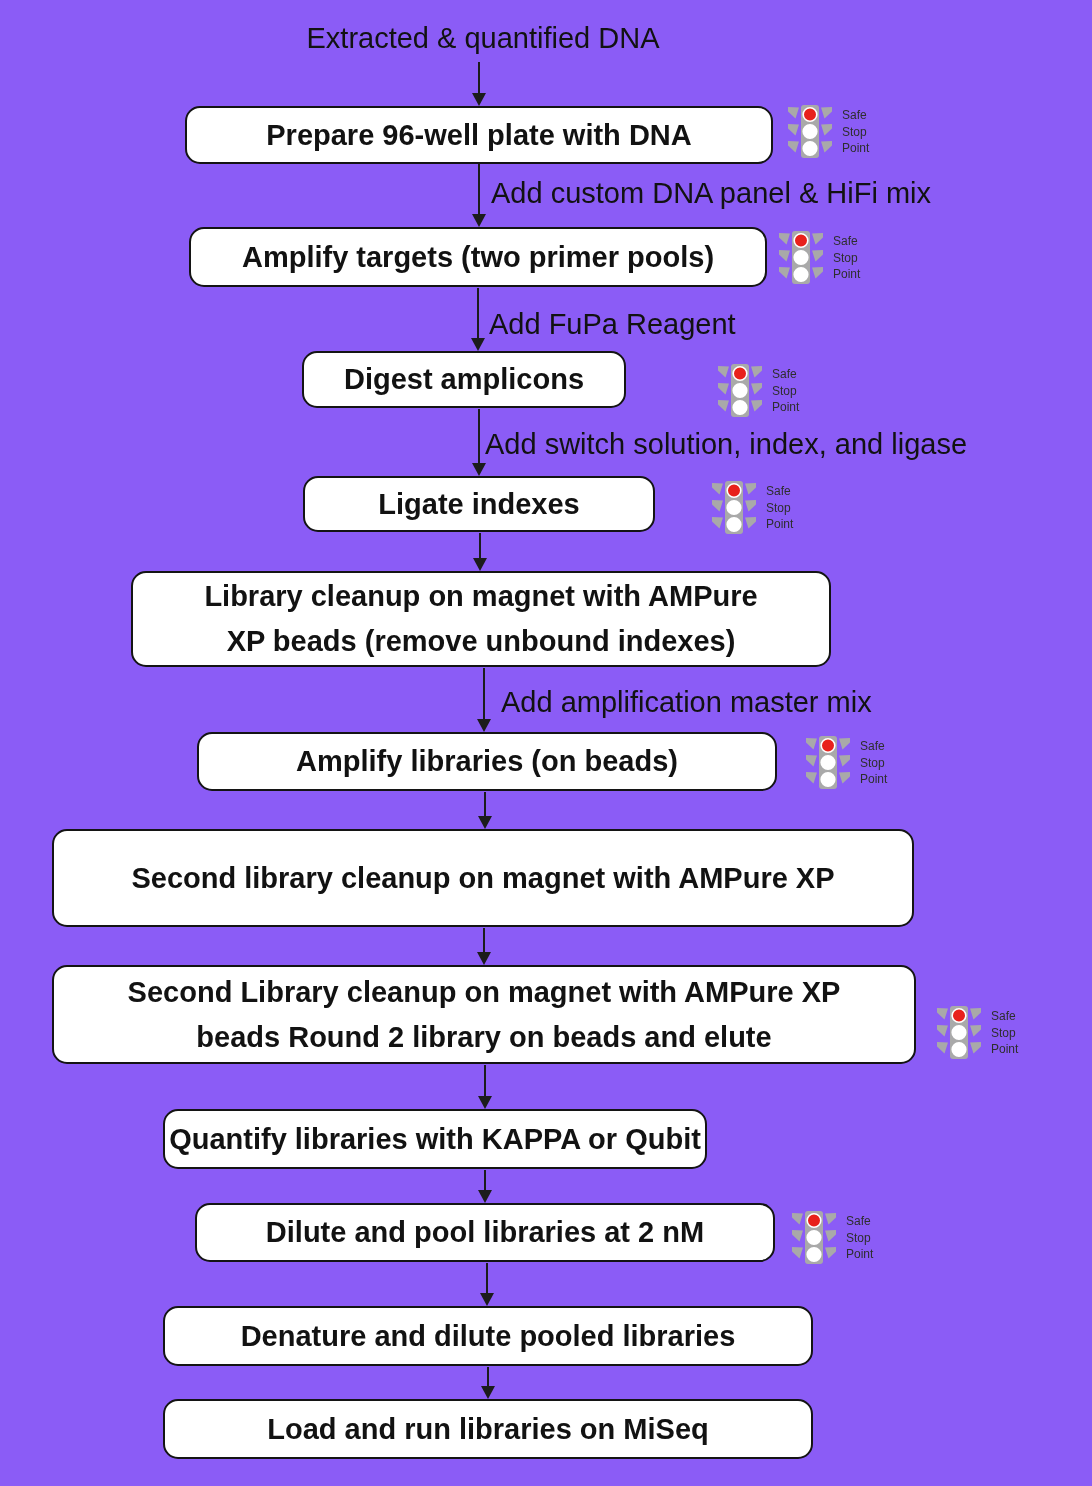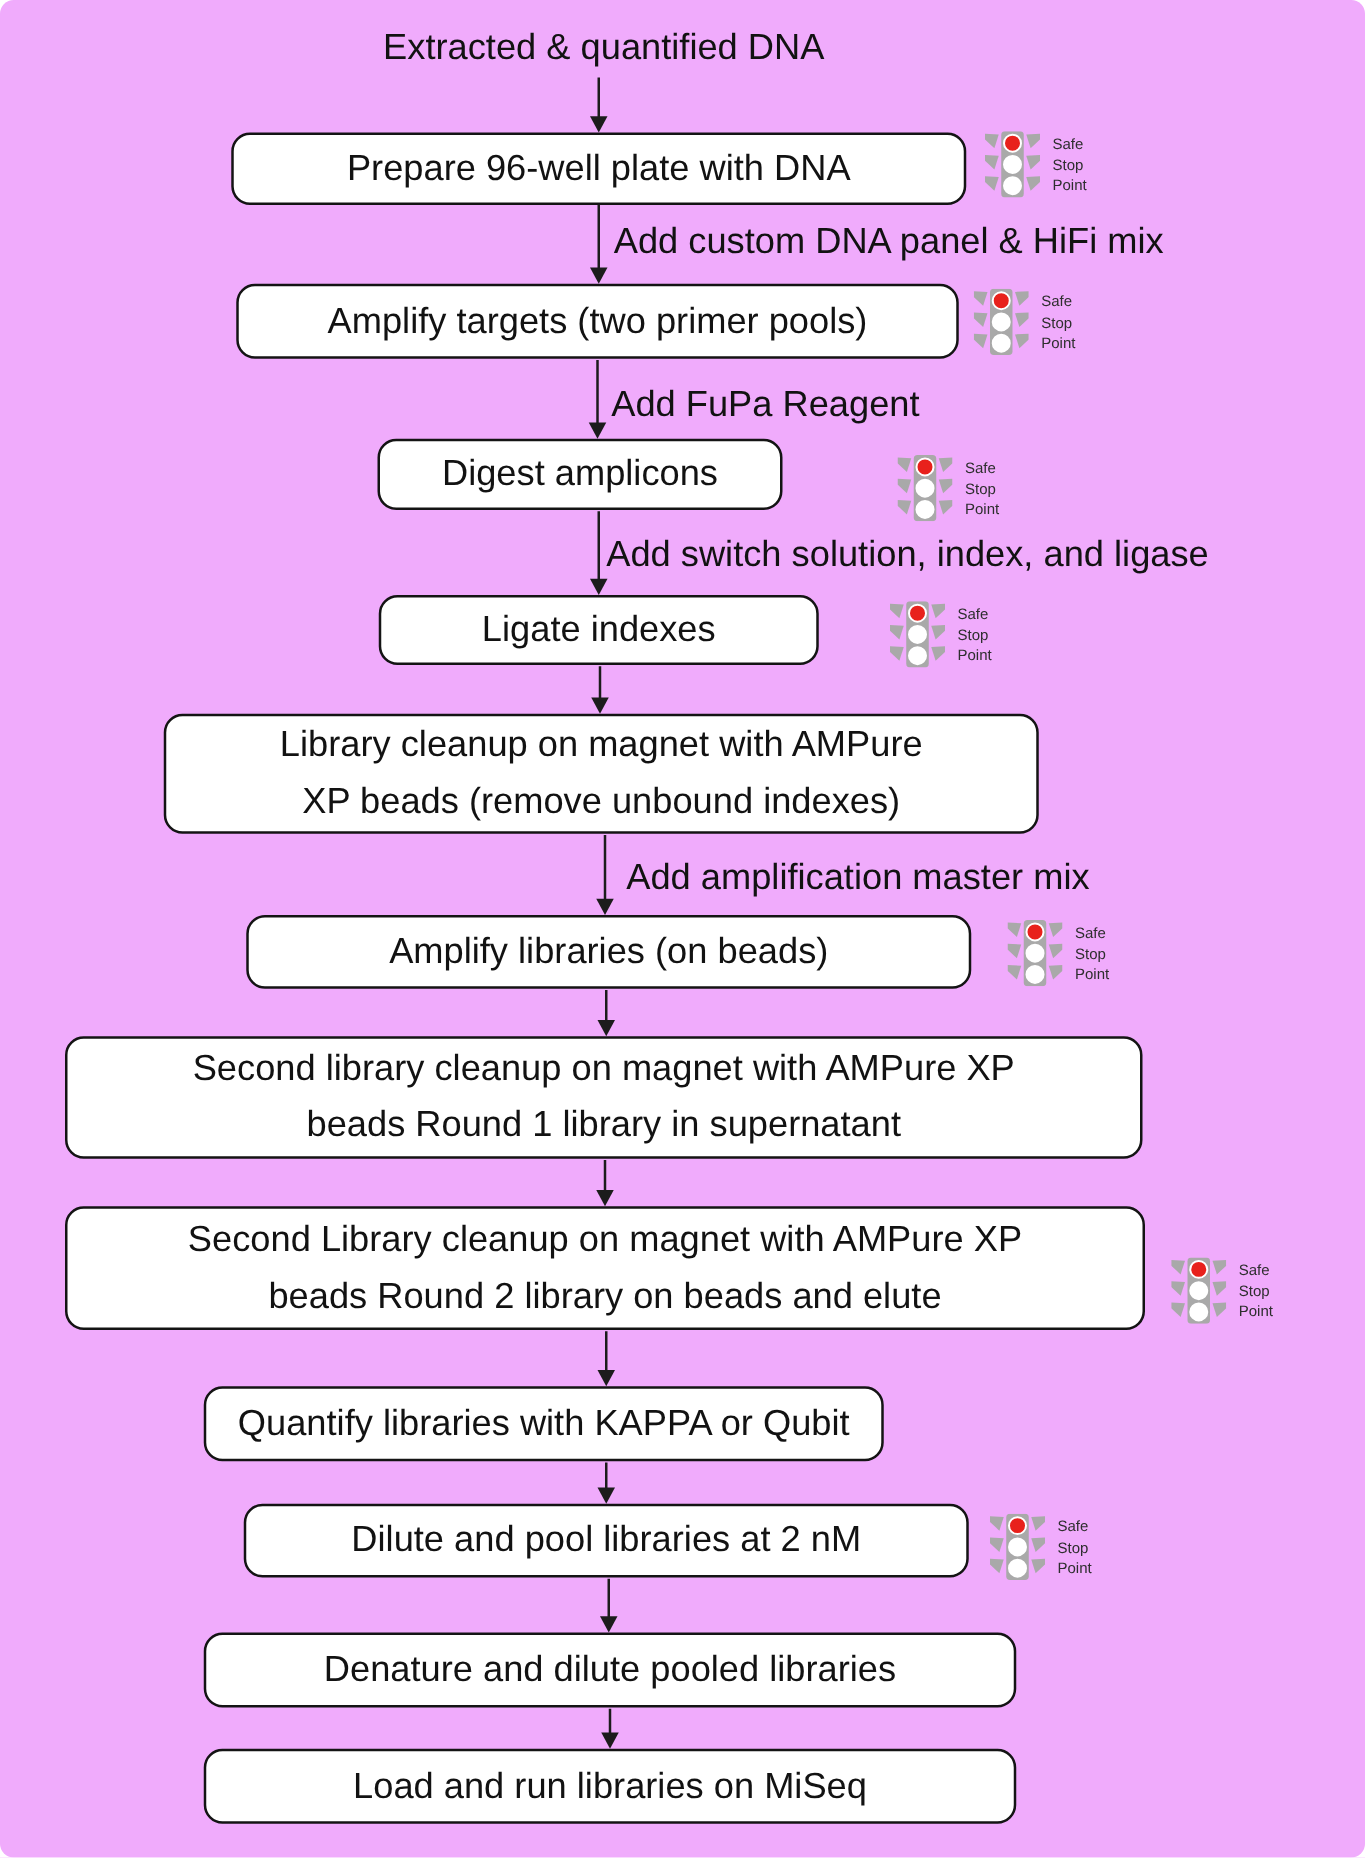--- a/index.html
+++ b/index.html
@@ -1,30 +1,30 @@
 <!DOCTYPE html>
 <html><head>
 <meta charset="utf-8">
 <style>
   html, body { margin:0; padding:0; background:#ffffff; }
   #canvas {
-    position:relative; width:1092px; height:1486px; background:#f0abfc;
-    font-family:"Liberation Sans", sans-serif; color:#111111; overflow:hidden;border-radius:11px;
+    position:relative; width:1092px; height:1486px; background:#8b5cf6;
+    font-family:"Liberation Sans", sans-serif; color:#111111; overflow:hidden;
   }
   .title {
     position:absolute; transform:translateX(-50%);
     font-size:29px; white-space:nowrap; color:#121212;
   }
   .box {
     position:absolute; box-sizing:border-box;
     border:2.5px solid #141414; border-radius:15px; background:#ffffff;
     display:flex; flex-direction:column; align-items:center; justify-content:center;
     text-align:center; font-size:29px; color:#121212;
   }
-  .box .line { white-space:nowrap; line-height:45px; }
+  .box .line { white-space:nowrap; line-height:45px;font-weight:bold; }
   .arrow { position:absolute; width:14px; }
   .arrow .stem {
     position:absolute; left:6.1px; top:0; bottom:10px; width:1.8px; background:#1c1c1c;
   }
   .arrow .head {
     position:absolute; bottom:0; left:0; width:0; height:0;
     border-left:7px solid transparent; border-right:7px solid transparent;
     border-top:13px solid #1c1c1c;
   }
   .alabel {
@@ -183,21 +183,20 @@
           <div>Stop</div>
           <div>Point</div>
         </div>
       </div>
       <div class="arrow" style="left: 478px; top: 792px; height: 37px;">
         <div class="stem"></div>
         <div class="head"></div>
       </div>
       <div class="box" style="left: 52px; top: 829px; width: 862px; height: 98px;">
         <div class="line">Second library cleanup on magnet with AMPure XP</div>
-        <div class="line">beads Round 1 library in supernatant</div>
       </div>
       <div class="arrow" style="left: 477px; top: 928px; height: 37px;">
         <div class="stem"></div>
         <div class="head"></div>
       </div>
       <div class="box" style="left: 52px; top: 965px; width: 864px; height: 99px;">
         <div class="line">Second Library cleanup on magnet with AMPure XP</div>
         <div class="line">beads Round 2 library on beads and elute</div>
       </div>
       <div class="stoplight" style="left: 937px; top: 1006px;">

